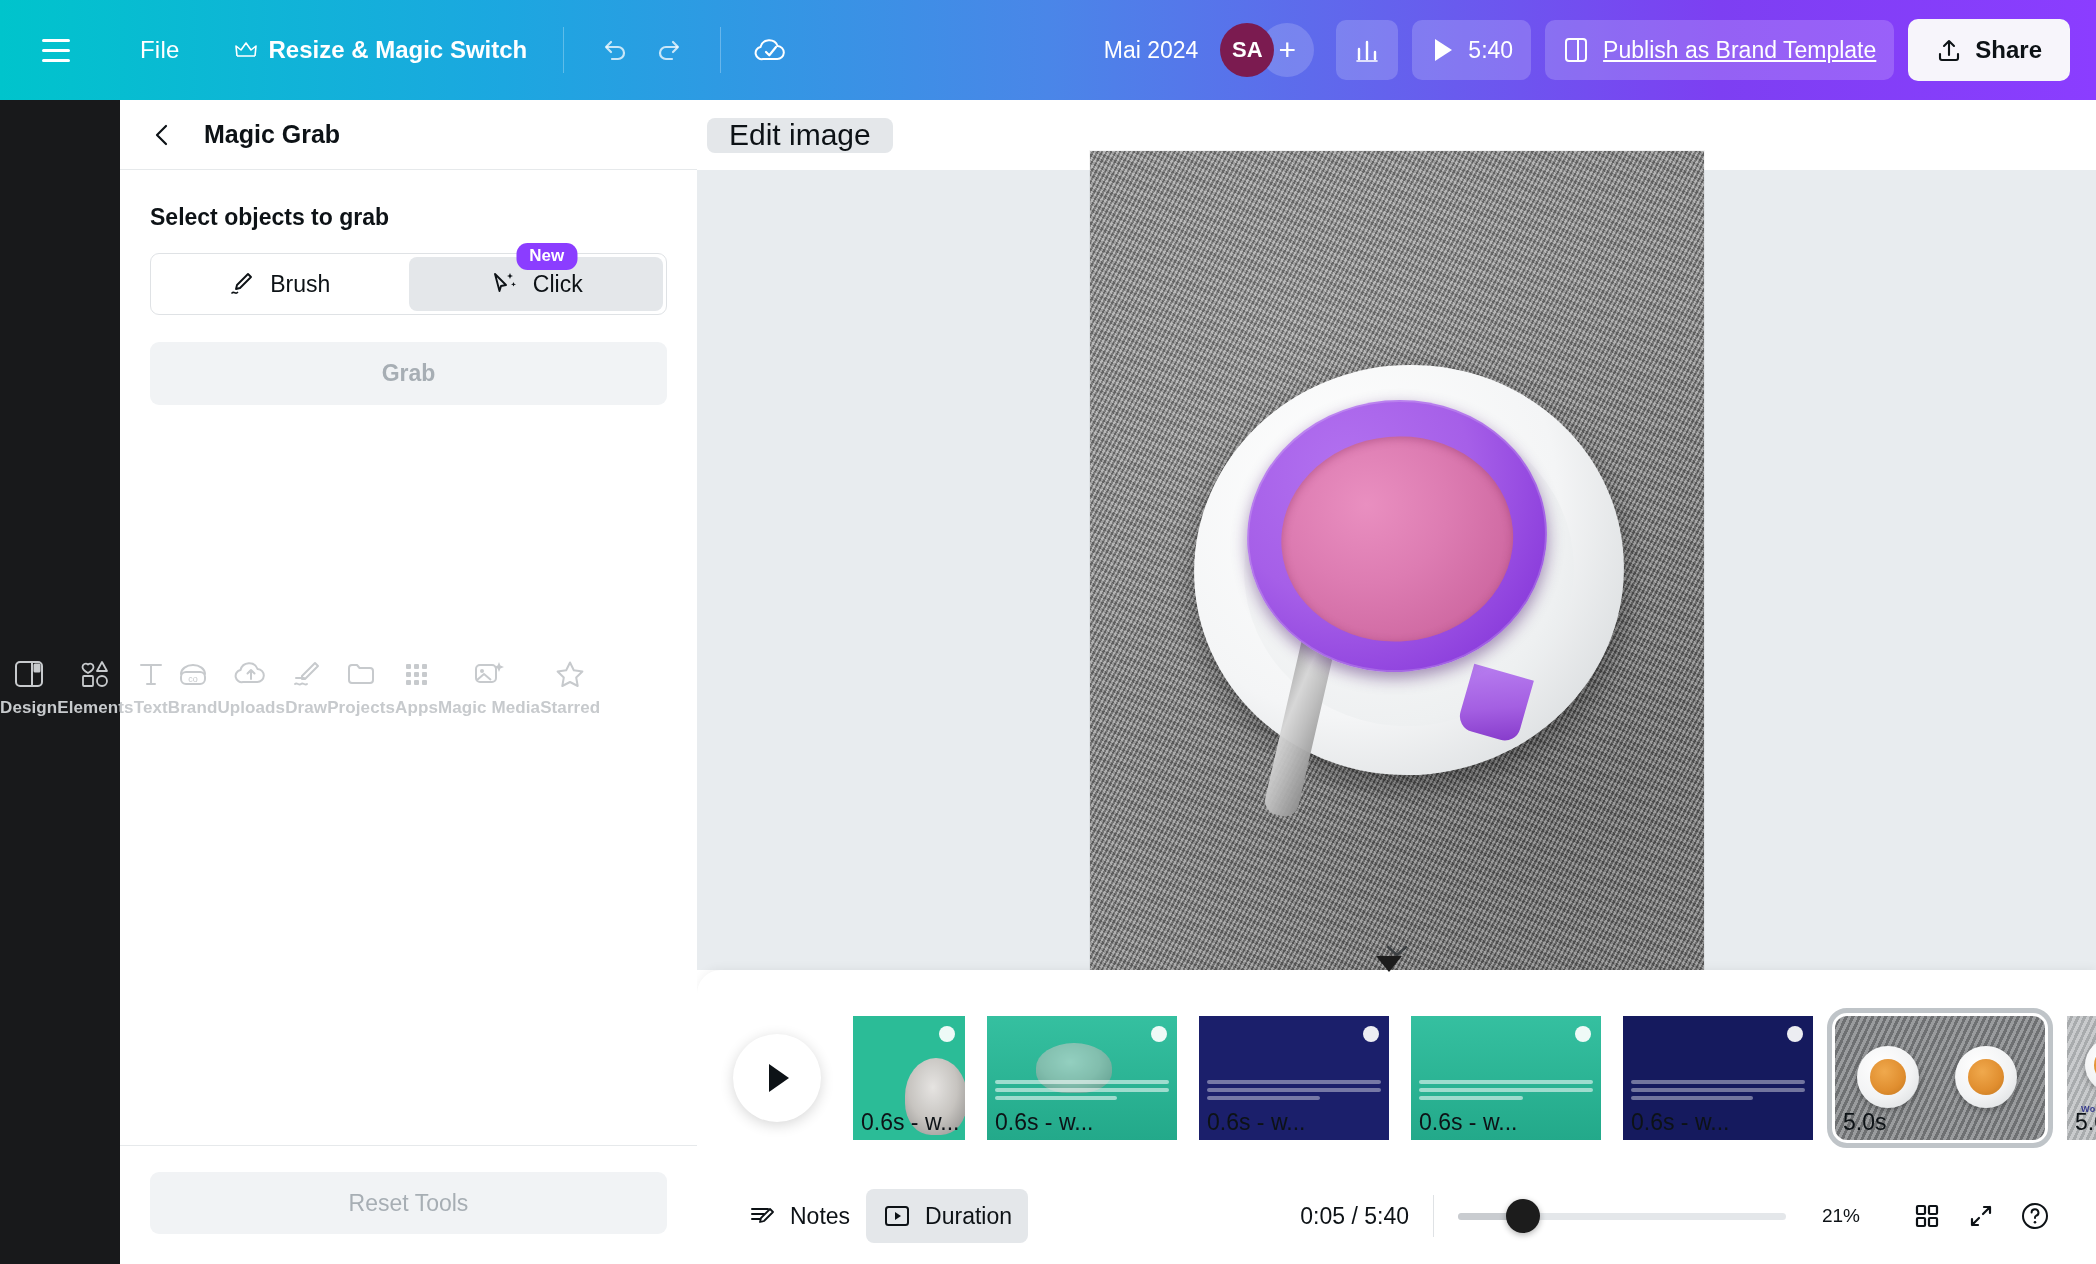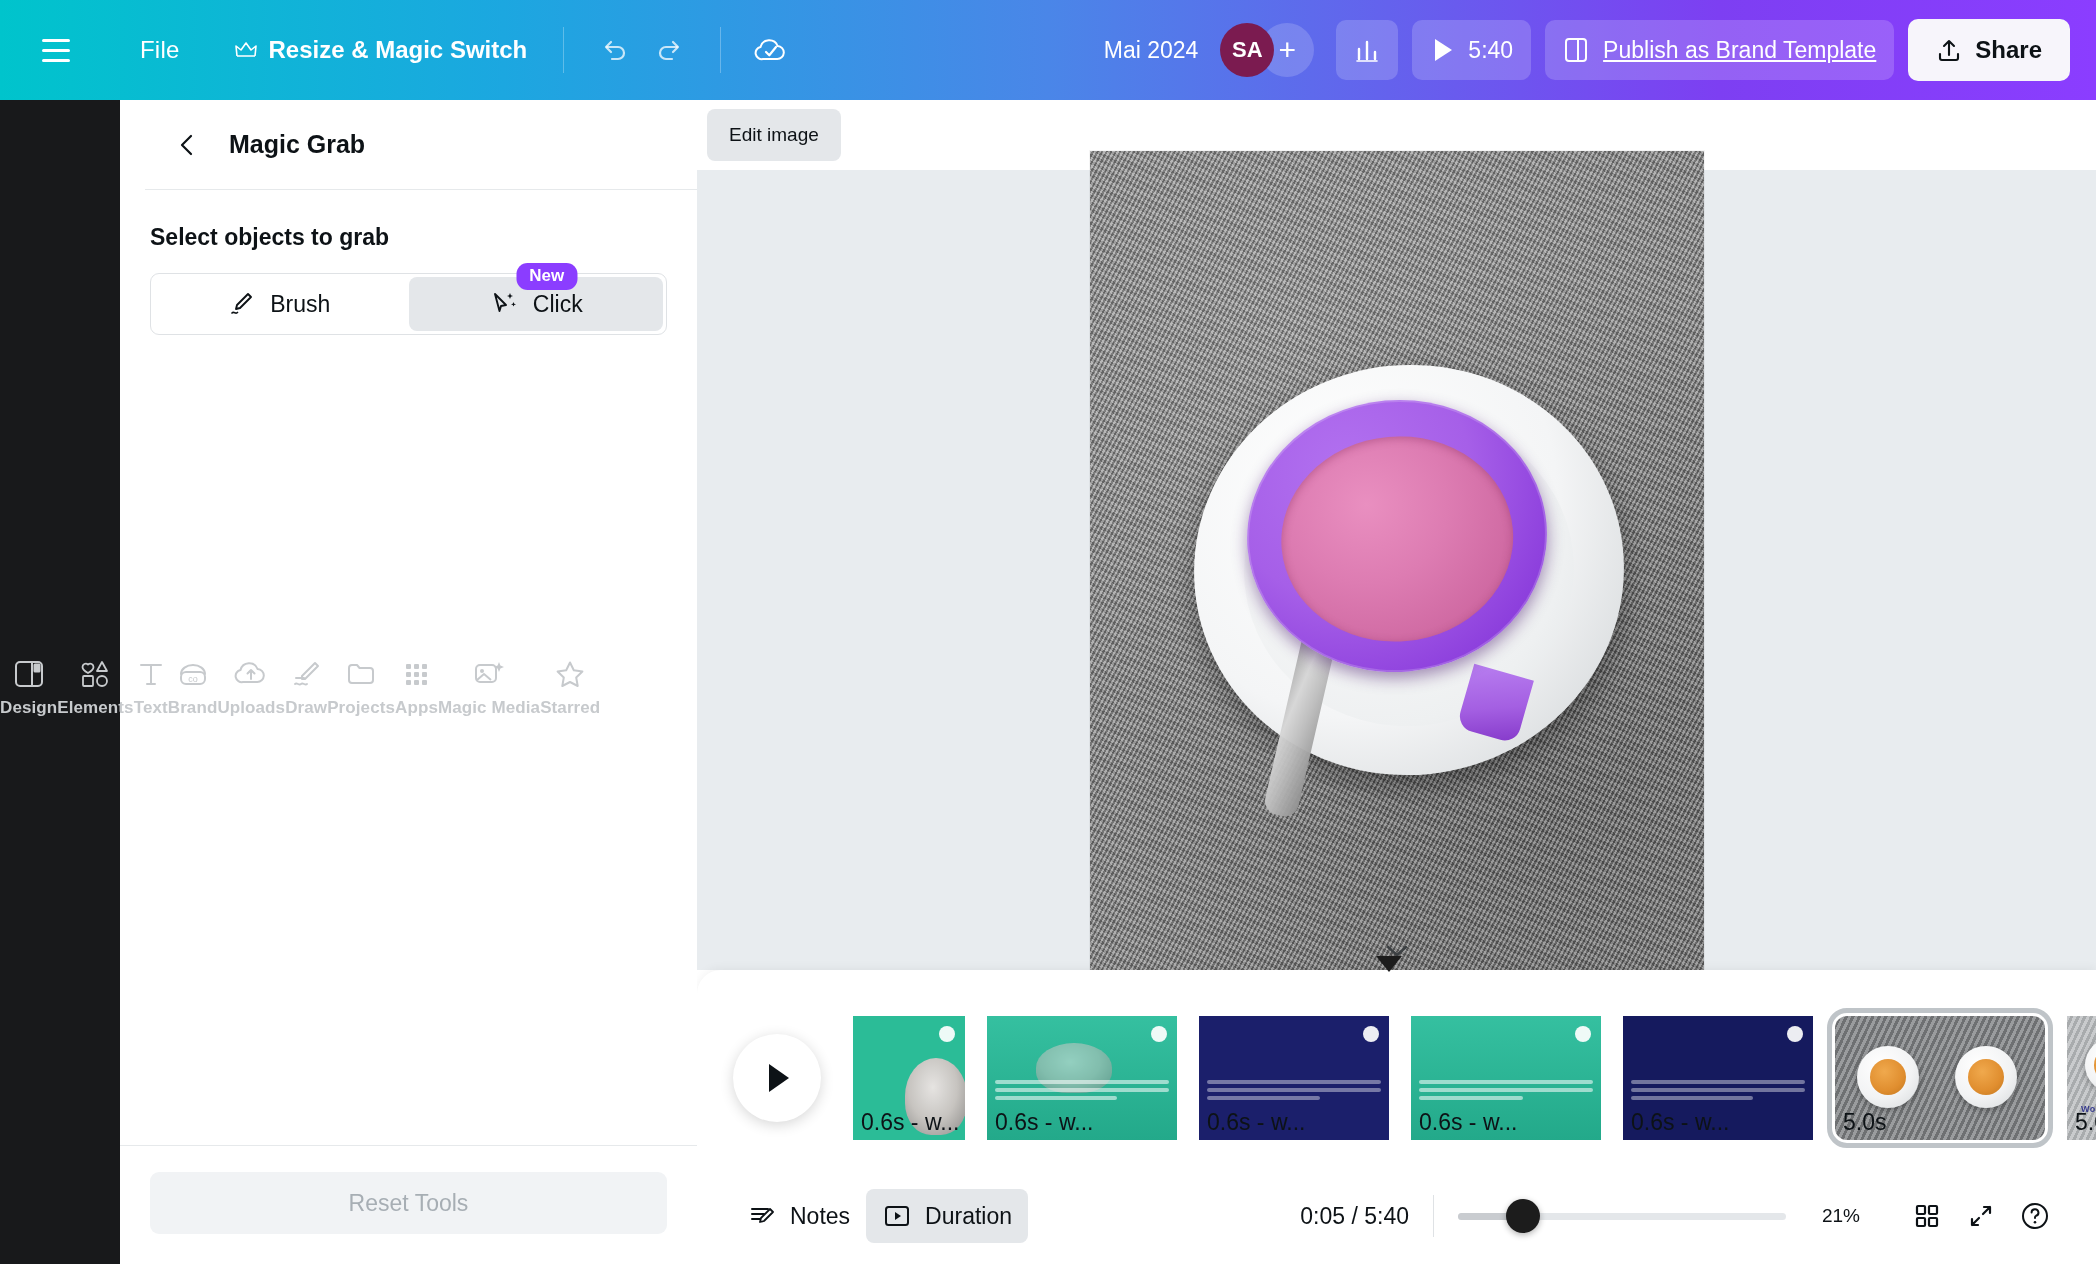--- a/index.html
+++ b/index.html
@@ -82,22 +82,22 @@
   }
   .rail-item .lbl { font-size: 17px; font-weight: 700; letter-spacing: .1px; white-space: nowrap; }
   .rail-sep { width: 74px; height: 1px; background: #3a3c3f; margin: 14px 0 10px 0; }
 
   
   .panel {
     position: absolute; top: 100px; left: 120px; width: 577px; height: 1164px;
     background: #fff; display: flex; flex-direction: column; z-index: 20;
   }
   .panel-head {
-    height: 90px; display: flex; align-items: center; padding: 0 22px 0 20px;
-    border-bottom: 1px solid #e6e9eb; flex: 0 0 auto; margin-left: 25px;
+    height: 70px; display: flex; align-items: center; padding: 0 22px 0 20px;
+    border-bottom: 1px solid #e6e9eb; flex: 0 0 auto;
   }
   .panel-back {
     width: 46px; height: 46px; display: flex; align-items: center; justify-content: center;
     border-radius: 8px; cursor: pointer;
   }
   .panel-title { font-size: 25px; font-weight: 700; color: #0d1216; margin-left: 18px; }
   .panel-body { flex: 1 1 auto; padding: 34px 30px 0 30px; overflow: hidden; }
   .section-label { font-size: 23px; font-weight: 700; color: #0d1216; margin-bottom: 22px; }
   .seg {
     position: relative; display: flex; width: 100%; height: 62px;
@@ -130,22 +130,22 @@
   
   .work {
     position: absolute; top: 100px; left: 697px; right: 0; bottom: 0;
     background: #fff; z-index: 10;
   }
   .editbar {
     height: 70px; display: flex; align-items: center; padding-left: 10px;
     background: #fff;
   }
   .edit-img-btn {
-    height: 52px; background: #e4e7ea; border-radius: 8px; color: #0d1216;
-    font-size: 19px; padding: 0 22px; display: flex; align-items: center; cursor: pointer;
+    height: 35px; background: #e4e7ea; border-radius: 8px; color: #0d1216;
+    font-size: 30px; padding: 0 22px; display: flex; align-items: center; cursor: pointer;
   }
   .canvas-area {
     position: absolute; top: 70px; left: 0; right: 0; bottom: 294px;
     background: #e8ecef; display: flex; align-items: center; justify-content: center;
   }
   .page {
     width: 614px; height: 838px; background: #d8d8d8; position: relative; overflow: hidden;
     box-shadow: 0 0 0 1px rgba(0,0,0,.04);
   }
   
@@ -483,20 +483,21 @@
           <span class="badge-new">New</span>
           <svg width="30" height="30" viewBox="0 0 30 30">
               <path d="M6 5l11 11-5 1-1.5 5z" fill="none" stroke="#0d1216" stroke-width="1.9" stroke-linejoin="round"></path>
               <path d="M21 4l.9 2.3L24 7l-2.1.8L21 10l-.9-2.2L18 7l2.1-.7z" fill="#0d1216"></path>
               <path d="M24.5 13l.7 1.7 1.8.6-1.8.6-.7 1.7-.7-1.7-1.8-.6 1.8-.6z" fill="#0d1216"></path>
             </svg>
           <span>Click</span>
         </div>
       </div>
 
+      <div class="grab-btn">Grab</div>
     </div>
 
     <div class="panel-foot">
       <div class="reset-btn">Reset Tools</div>
     </div>
   </div>
 
   <div class="work">
 
     <div class="editbar">

